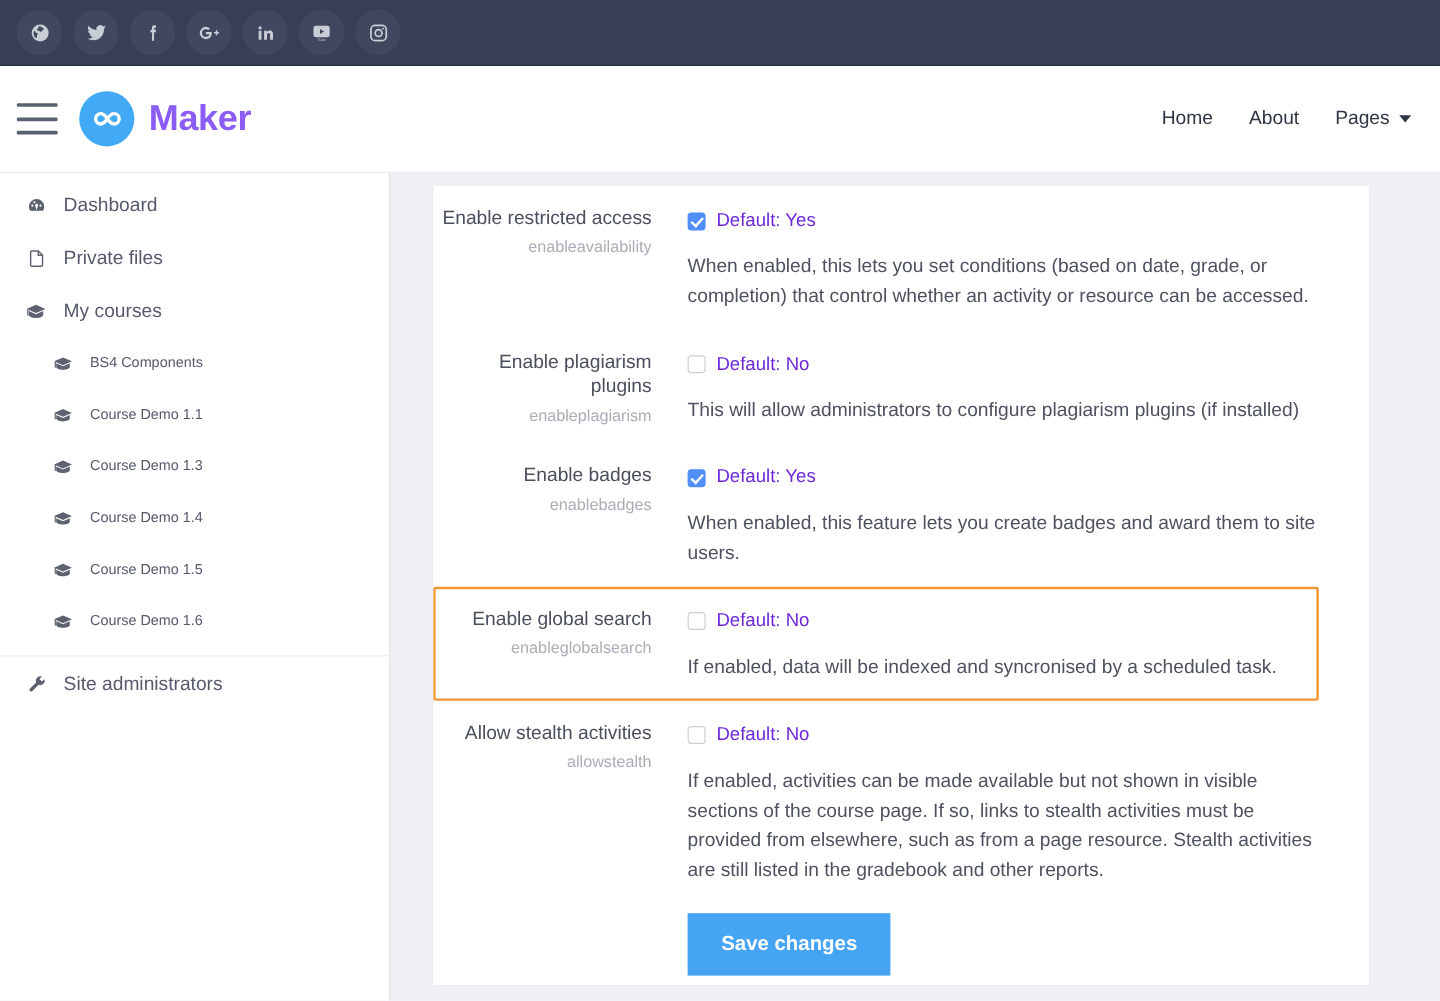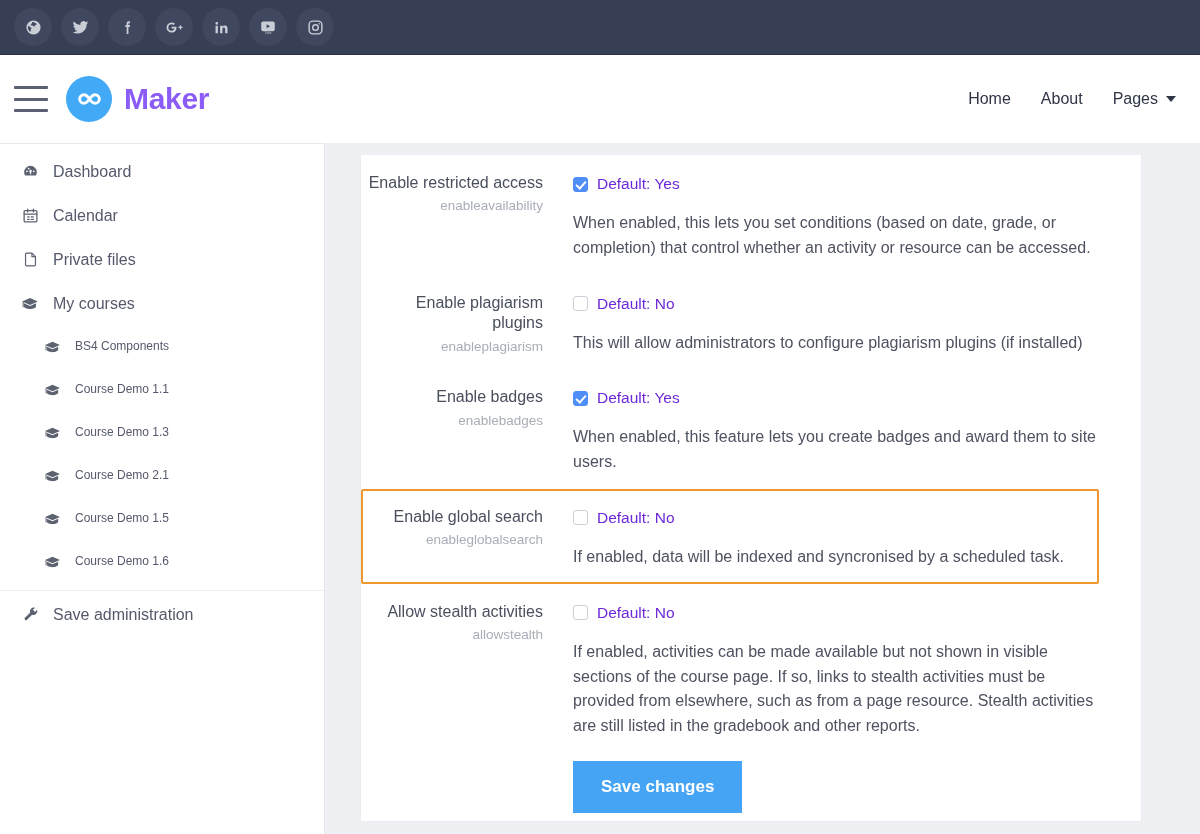--- a/index.html
+++ b/index.html
@@ -318,29 +318,20 @@
     <div class="nav-item">
       <span class="ico">
         <svg width="17" height="17" viewBox="0 0 24 24" fill="currentColor">
             <path d="M12 4a9 9 0 0 0-9 9c0 1.8.5 3.4 1.5 4.8h15A8.9 8.9 0 0 0 21 13a9 9 0 0 0-9-9zm-5 9a1.2 1.2 0 1 1 0-2.4A1.2 1.2 0 0 1 7 13zm2.4-4a1.2 1.2 0 1 1 0-2.4 1.2 1.2 0 0 1 0 2.4zM12 17l-1.6-5.2a1.7 1.7 0 1 1 3.3-.2L12 17zm4.6-4a1.2 1.2 0 1 1 0-2.4 1.2 1.2 0 0 1 0 2.4z"></path>
           </svg>
       </span>
       <span>Dashboard</span>
     </div>
 
 
-    <div class="nav-item">
-      <span class="ico">
-        <svg width="17" height="17" viewBox="0 0 24 24" fill="none" stroke="currentColor" stroke-width="1.8">
-            <rect x="3" y="5" width="18" height="16" rx="1.5"></rect>
-            <path d="M3 10h18M8 3v4M16 3v4M8 14h2M13 14h3M8 17.5h2M13 17.5h3" stroke-linecap="round"></path>
-          </svg>
-      </span>
-      <span>Calendar</span>
-    </div>
 
     <div class="nav-item">
       <span class="ico">
         <svg width="17" height="17" viewBox="0 0 24 24" fill="none" stroke="currentColor" stroke-width="1.7">
             <path d="M14 3H6.5A1.5 1.5 0 0 0 5 4.5v15A1.5 1.5 0 0 0 6.5 21h11a1.5 1.5 0 0 0 1.5-1.5V8l-5-5z"></path>
             <path d="M14 3v5h5"></path>
           </svg>
       </span>
       <span>Private files</span>
     </div>
@@ -385,21 +376,21 @@
       <span>Course Demo 1.3</span>
     </div>
 
     <div class="nav-item indent">
       <span class="ico">
         <svg width="17" height="17" viewBox="0 0 24 24" fill="currentColor">
             <path d="M12 4L1.5 8.6 12 13.2l10.5-4.6L12 4zM4 11v4.3c0 1.7 3.6 3.3 8 3.3s8-1.6 8-3.3V11l-8 3.5L4 11z"></path>
             <path d="M2.2 9v6.5a.7.7 0 1 0 1.4 0V9H2.2z"></path>
           </svg>
       </span>
-      <span>Course Demo 2.1</span>
+      <span>Course Demo 1.4</span>
     </div>
 
     <div class="nav-item indent">
       <span class="ico">
         <svg width="17" height="17" viewBox="0 0 24 24" fill="currentColor">
             <path d="M12 4L1.5 8.6 12 13.2l10.5-4.6L12 4zM4 11v4.3c0 1.7 3.6 3.3 8 3.3s8-1.6 8-3.3V11l-8 3.5L4 11z"></path>
             <path d="M2.2 9v6.5a.7.7 0 1 0 1.4 0V9H2.2z"></path>
           </svg>
       </span>
       <span>Course Demo 1.5</span>
@@ -416,21 +407,21 @@
     </div>
 
     <div class="nav-sep"></div>
 
     <div class="nav-item">
       <span class="ico">
         <svg width="17" height="17" viewBox="0 0 24 24" fill="currentColor">
             <path d="M21.3 5.3a5.5 5.5 0 0 1-7 7l-7.2 7.2a2 2 0 0 1-2.9-2.9l7.2-7.2a5.5 5.5 0 0 1 7-7l-3 3 2.9 2.9 3-3z"></path>
           </svg>
       </span>
-      <span>Save administration</span>
+      <span>Site administrators</span>
     </div>
   </div>
 
   <div class="content-wrap">
     <div class="panel">
 
       <div class="setting-row">
         <div class="setting-label">
           <div class="title">Enable restricted access</div>
           <div class="key">enableavailability</div>

